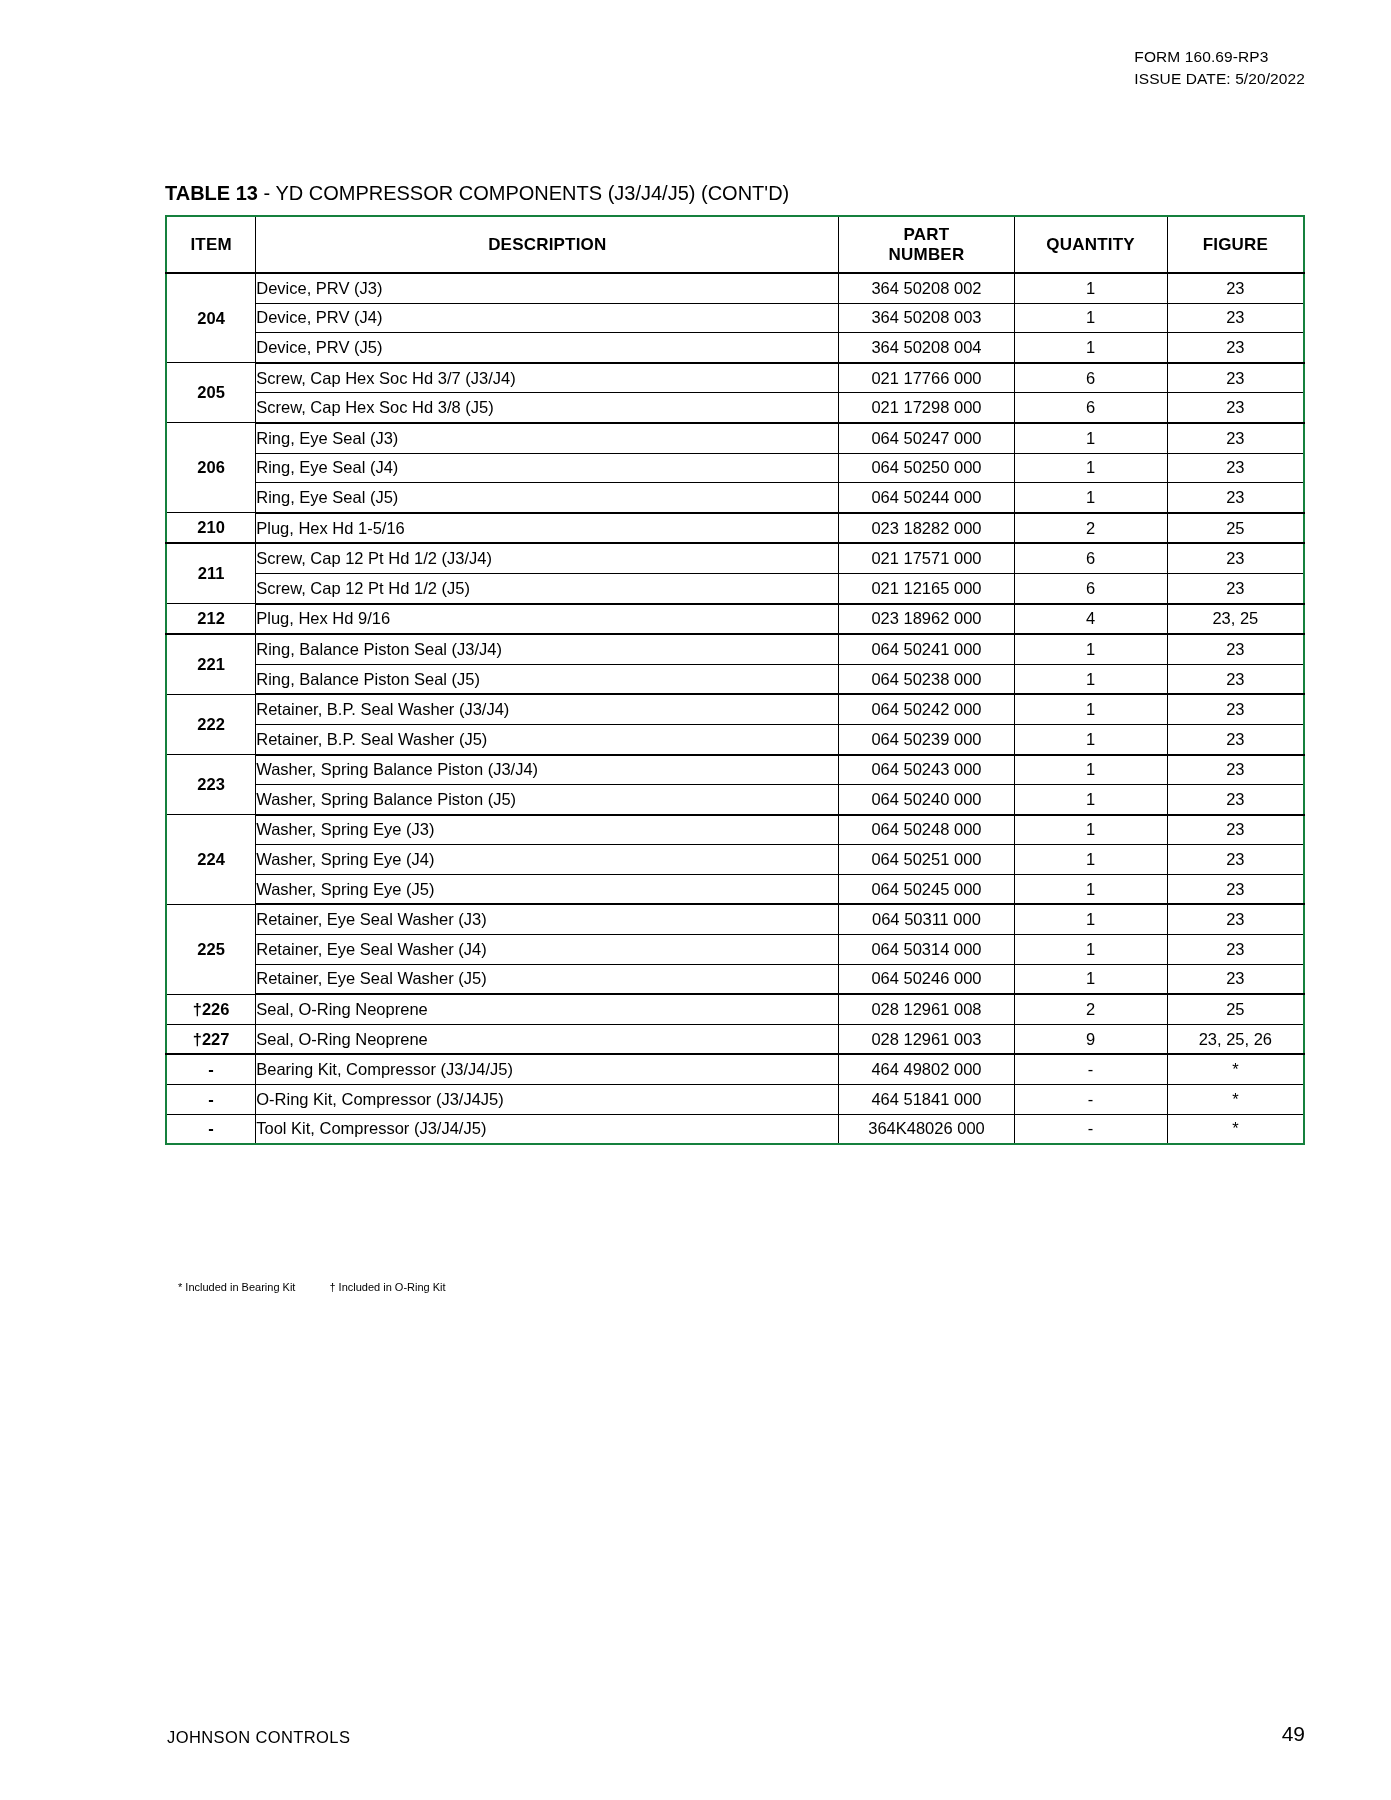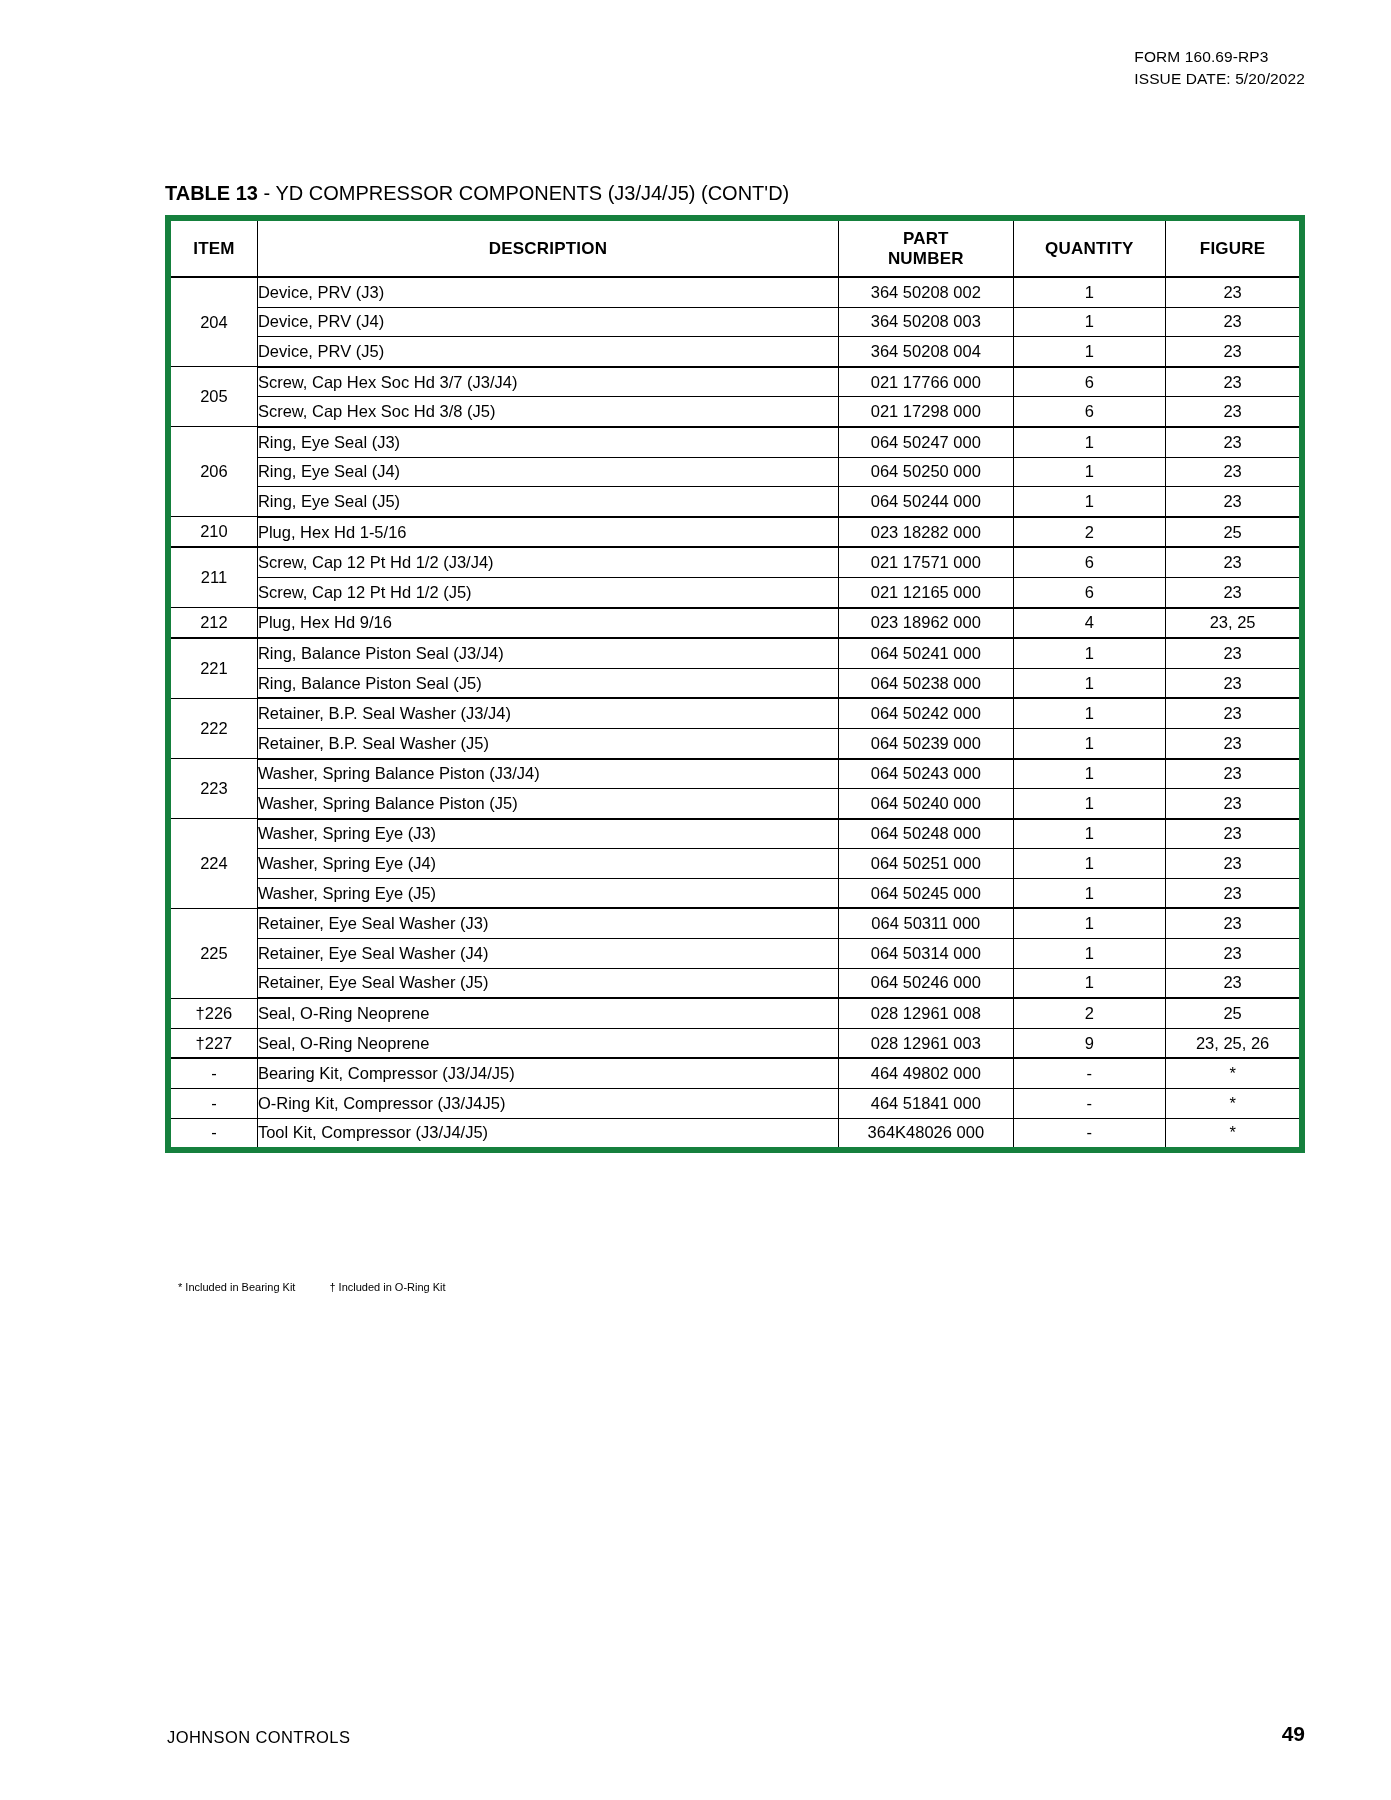--- a/index.html
+++ b/index.html
@@ -70,36 +70,36 @@
     height: 55px;
     line-height: 1.15;
     font-size: 17px;
     letter-spacing: 0.2px;
   }
   
   .parts-table-wrap {
     box-sizing: border-box;
   }
   table.parts-table {
-    border: 6px solid #15803d;
+    border: 2px solid #15803d;
   }
   table.parts-table thead th {
     border-bottom: 2px solid #000000;
   }
 
   
   col.c-item   { width: 82px; }
   col.c-desc   { width: 533px; }
   col.c-part   { width: 160px; }
   col.c-qty    { width: 140px; }
   col.c-fig    { width: 125px; }
 
   td.cell-item {
     text-align: center;
-    font-weight: normal;
+    font-weight: bold;
     font-size: 17px;
   }
   td.cell-desc {
     text-align: left;
     padding-left: 10px;
     font-size: 16.5px;
   }
   td.cell-part,
   td.cell-qty,
   td.cell-fig {
@@ -140,21 +140,21 @@
     left: 167px;
     top: 10px;
     font-size: 16.5px;
     letter-spacing: 0.4px;
   }
   .footer-pageno {
     position: absolute;
     right: 86px;
     top: 4px;
     font-size: 21px;
-    font-weight: bold;
+    font-weight: normal;
   }
 </style>
 </head>
 <body>
 
 <div class="page-header">
   <div>FORM 160.69-RP3</div>
   <div>ISSUE DATE: 5/20/2022</div>
 </div>
 

